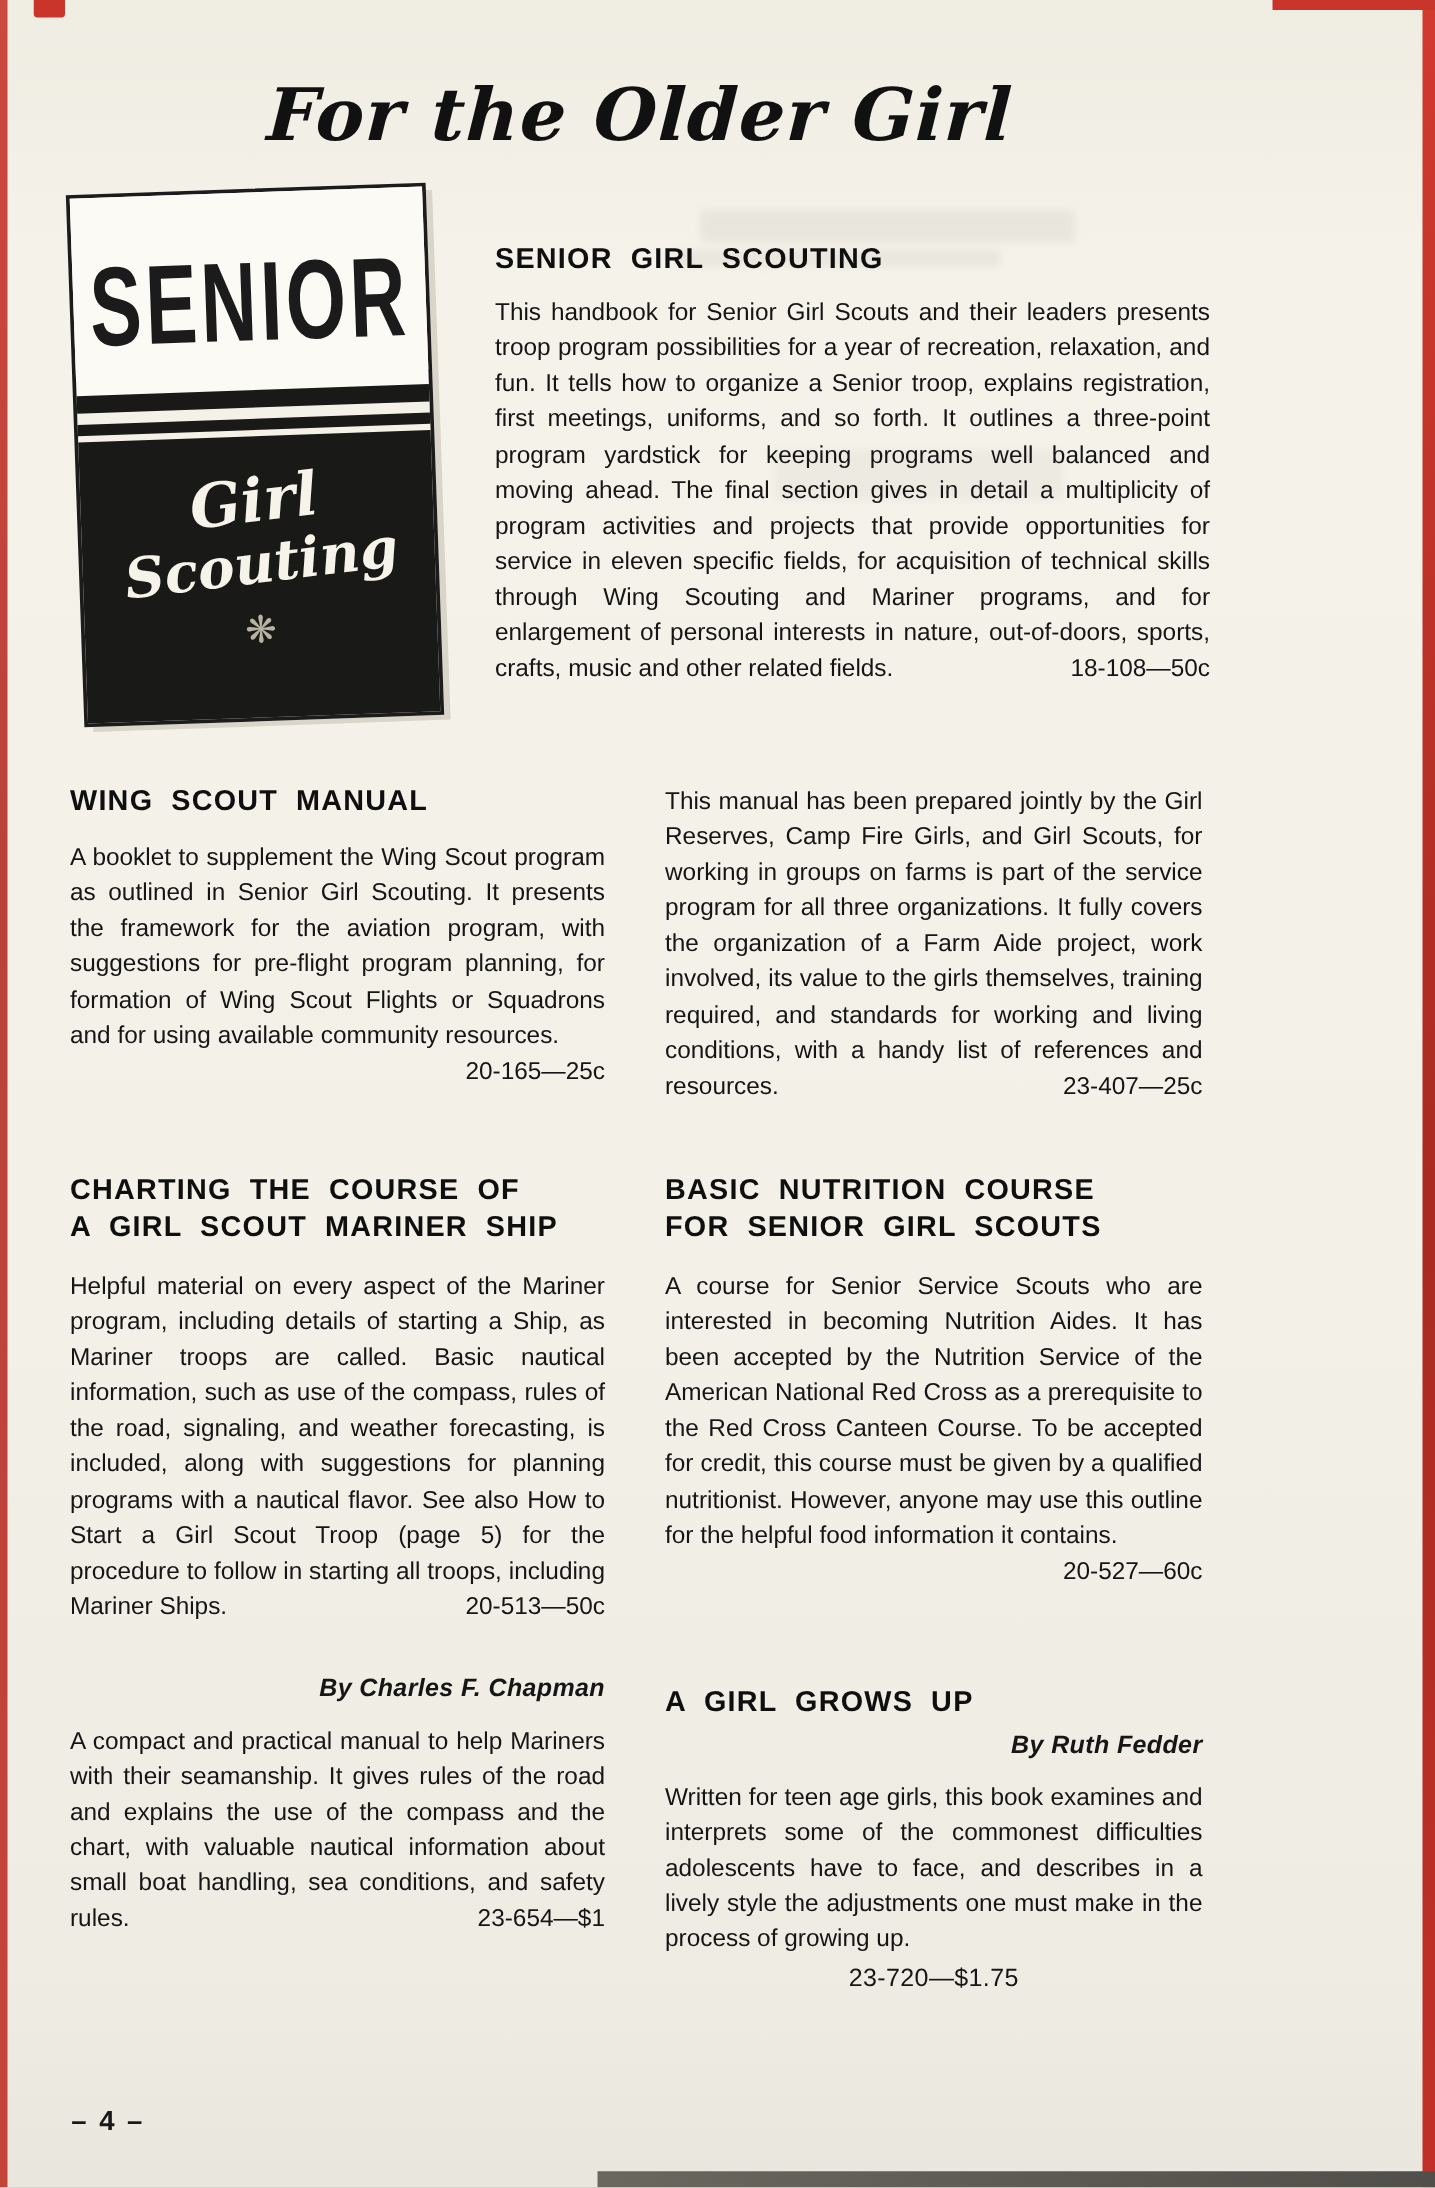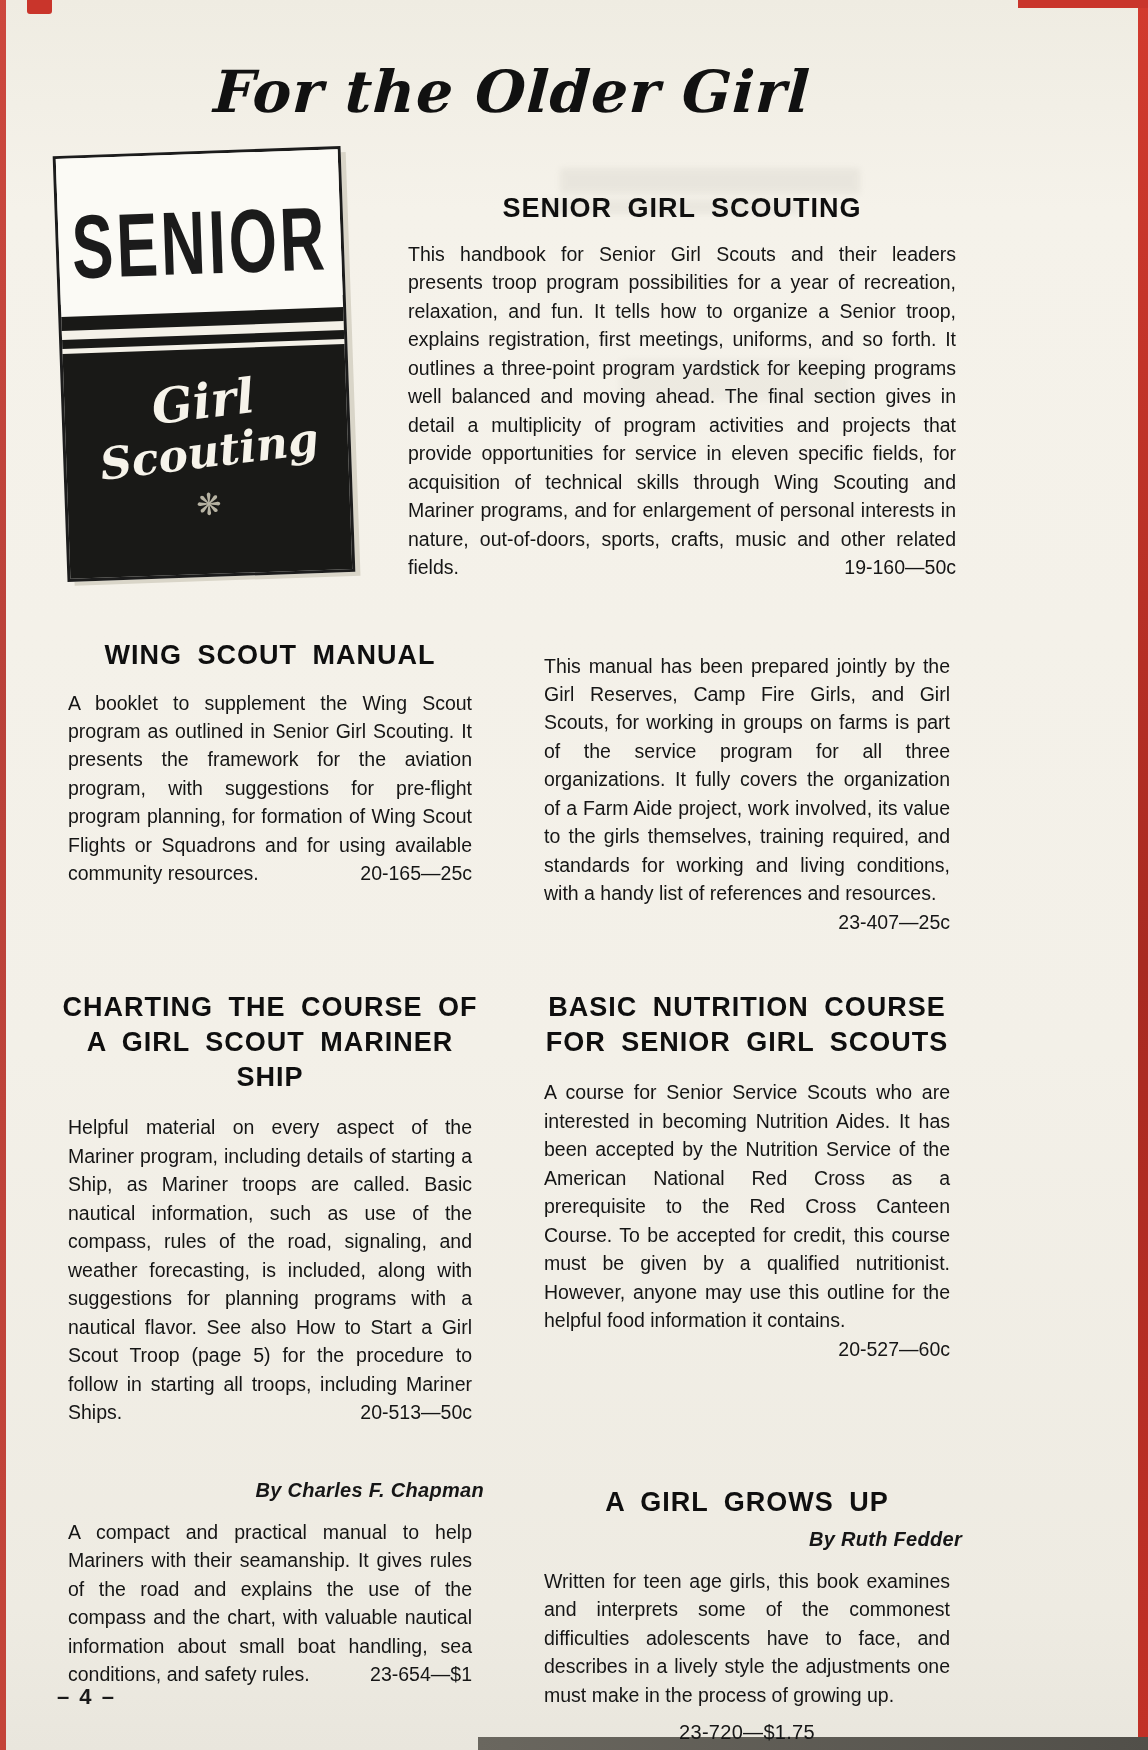--- a/index.html
+++ b/index.html
@@ -63,32 +63,31 @@
     line-height:1.1;
   }
   .book-script .w1{font-size:48px;}
   .book-script .w2{font-size:44px;}
   .book-emblem{margin-top:14px;font-size:30px;color:#b7b3a3;line-height:1;}
 
   .top-text{flex:1;padding-top:48px;}
 
   h2.sec-head{
     margin:0 0 16px 0;
-    text-align:center;
-    font-size:27px;font-weight:700;
+    font-size:23px;font-weight:700;
     letter-spacing:1px;word-spacing:7px;
     color:#0f0f0f;
   }
   h2.sec-head .hl{display:block;line-height:1.3;}
   .byline{
     text-align:right;font-weight:700;font-style:italic;
     font-size:20px;margin:-8px 0 16px 0;letter-spacing:.3px;
   }
   .para{
-    margin:12px;
+    margin:0;
     font-size:19.5px;line-height:1.46;
     text-align:justify;
     color:#151515;
   }
   .code{float:right;white-space:nowrap;font-size:19.5px;color:#151515;padding-left:14px;}
   .code-center{text-align:center;font-size:20px;margin-top:6px;letter-spacing:.3px;}
 
   
   .grid{
     display:grid;
@@ -140,21 +139,21 @@
             </div>
             <div class="book-emblem">❋</div>
           </div>
         </div>
       </div>
 
       <div class="top-text">
         <h2 class="sec-head">SENIOR GIRL SCOUTING</h2>
         <p class="para">
           <span>This handbook for Senior Girl Scouts and their leaders presents troop program possibilities for a year of recreation, relaxation, and fun. It tells how to organize a Senior troop, explains registration, first meetings, uniforms, and so forth. It outlines a three-point program yardstick for keeping programs well balanced and moving ahead. The final section gives in detail a multiplicity of program activities and projects that provide opportunities for service in eleven specific fields, for acquisition of technical skills through Wing Scouting and Mariner programs, and for enlargement of personal interests in nature, out-of-doors, sports, crafts, music and other related fields.</span>
-          <span class="code">19-160—50c</span>
+          <span class="code">18-108—50c</span>
         </p>
       </div>
     </div>
 
     <div class="grid">
 
       <div class="cell">
         <h2 class="sec-head">WING SCOUT MANUAL</h2>
         <p class="para">
           <span>A booklet to supplement the Wing Scout program as outlined in Senior Girl Scouting. It presents the framework for the aviation program, with suggestions for pre-flight program planning, for formation of Wing Scout Flights or Squadrons and for using available community resources.</span>

